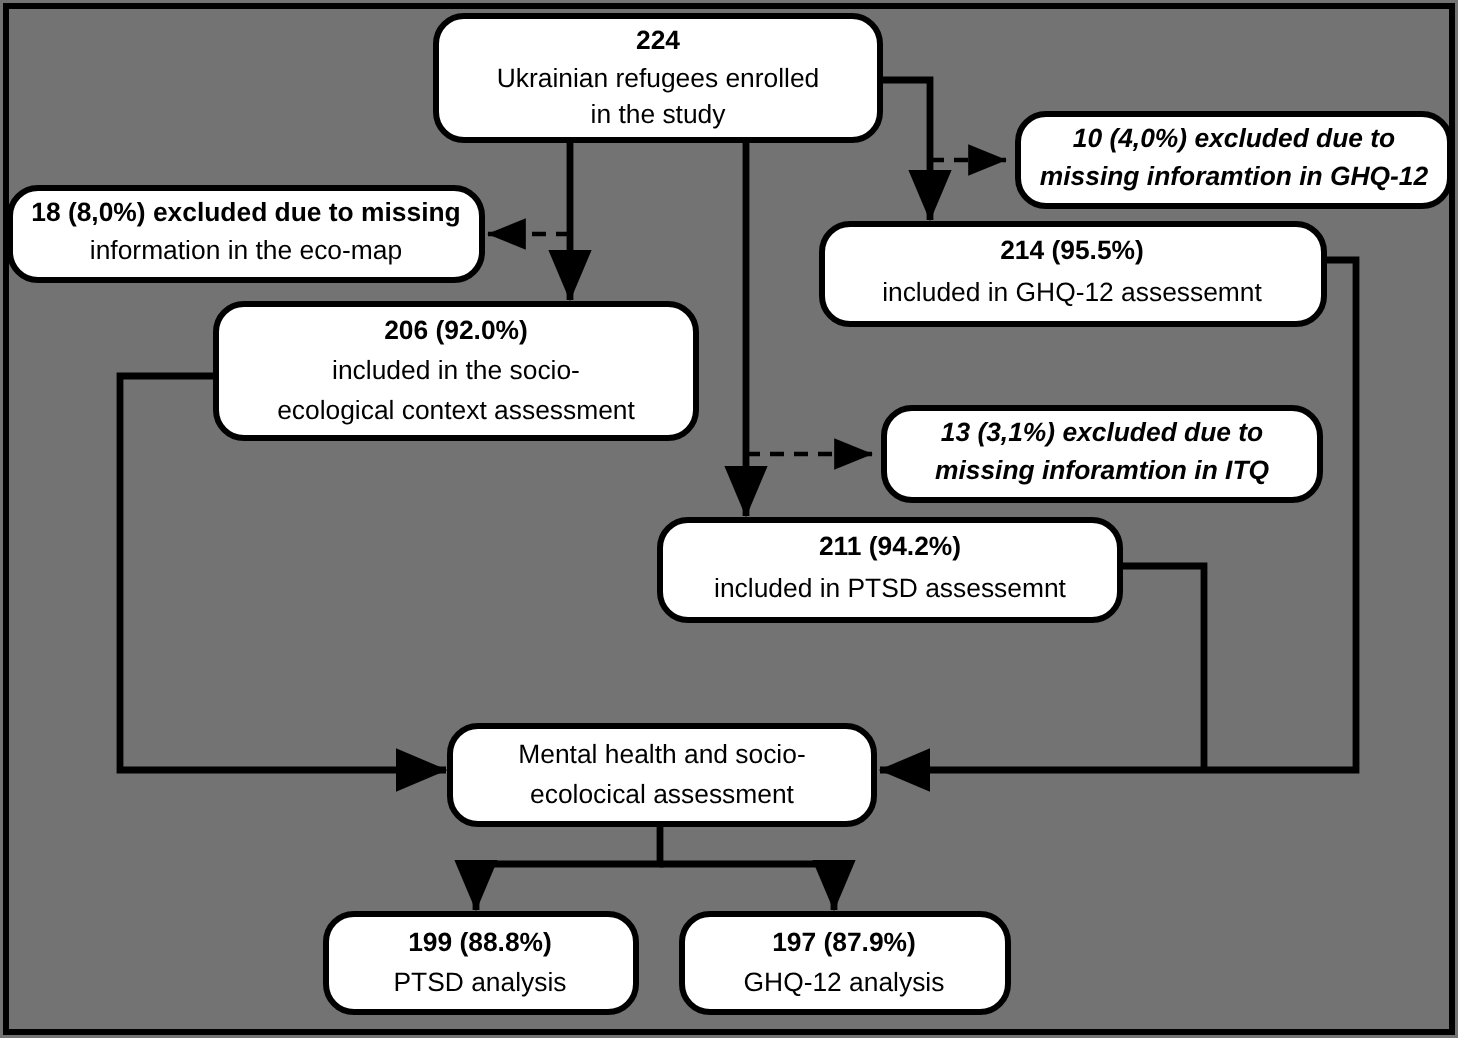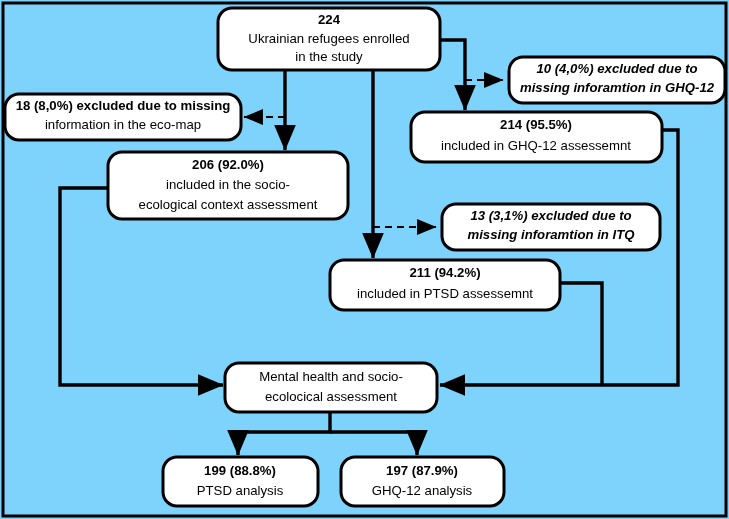--- a/index.html
+++ b/index.html
@@ -4,21 +4,21 @@
 <style>
   html, body {
     margin: 0;
     padding: 0;
     background: #ffffff;
   }
   #page {
     position: relative;
     width: 729px;
     height: 519px;
-    background: #7dd3fc;
+    background: #737373;
     font-family: "Liberation Sans", sans-serif;
     overflow: hidden;
   }
   #flow-svg {
     position: absolute;
     top: 0;
     left: 0;
     width: 729px;
     height: 519px;
   }

